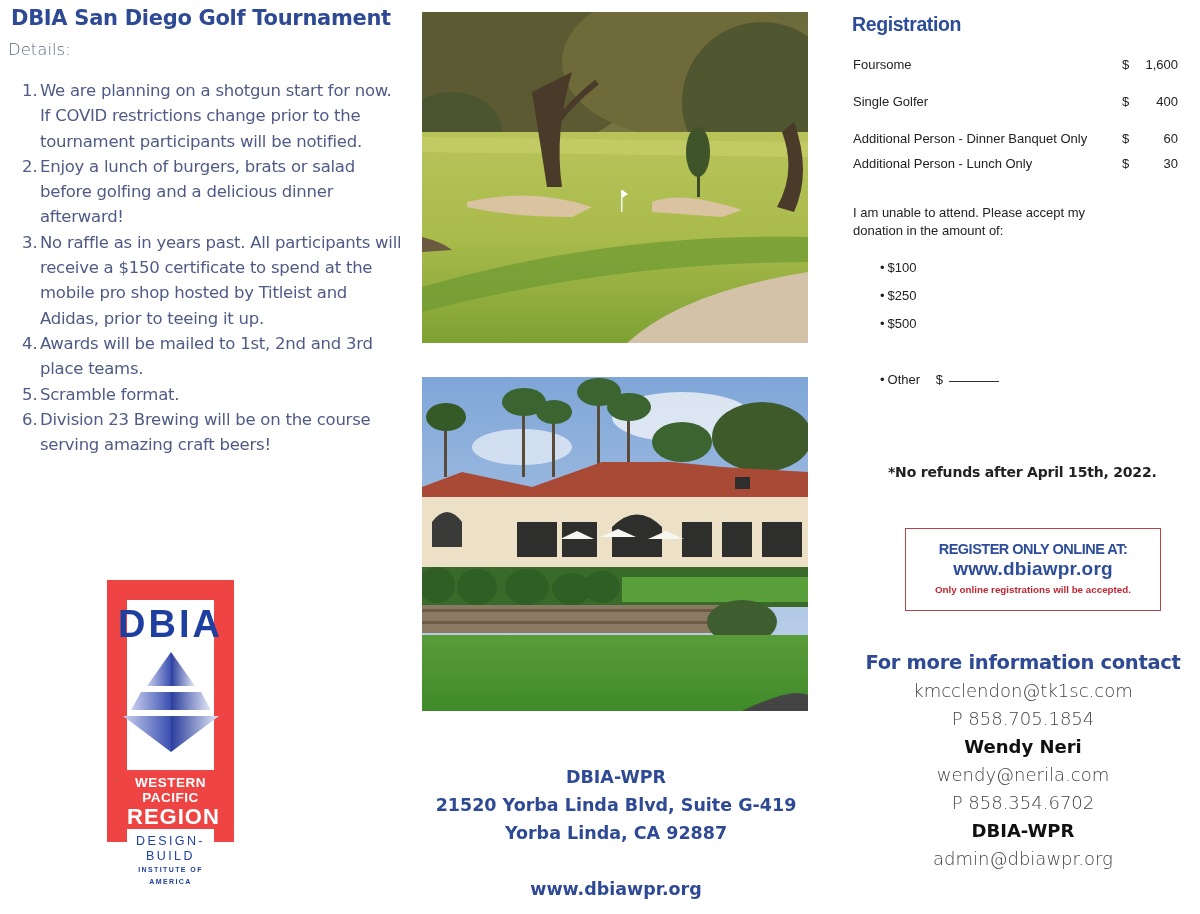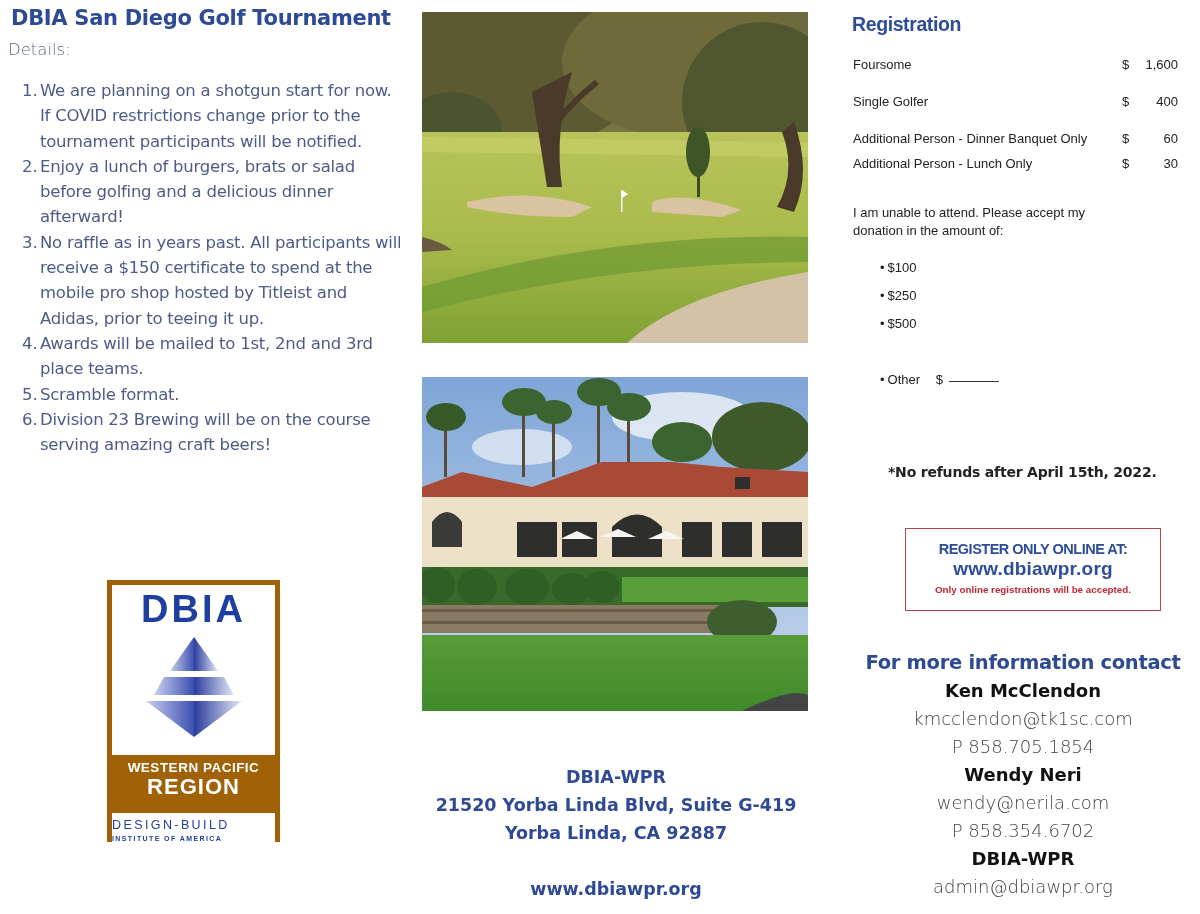--- a/index.html
+++ b/index.html
@@ -20,37 +20,37 @@
     position: absolute; left: 22px; top: 78px; width: 380px;
     list-style: none;
     font-size: 16.5px; line-height: 25.3px; color: #4f5a86;
   }
   .details-list li { display: flex; }
   .details-list .num { width: 18px; flex: 0 0 18px; }
   .details-list .txt { flex: 1; letter-spacing: -0.25px; }
 
   
   .logo {
-    position: absolute; left: 107px; top: 580px; width: 173px; height: 262px;
-    background: #a16207; padding: 5px;
+    position: absolute; left: 107px; top: 580px; width: 127px; height: 262px;
+    background: #ef4444; padding: 20px;
   }
   .logo-top {
     background: #fff; height: 170px; position: relative;
     display: flex; flex-direction: column; align-items: center;
   }
   .logo-dbia {
     font-family: "Liberation Sans", sans-serif; font-weight: bold;
     font-size: 38px; color: #1e3fa0; letter-spacing: 3px; margin-top: 4px; line-height: 40px;
   }
   .logo-pyramid { margin-top: 4px; }
   .logo-mid { text-align: center; color: #fff; font-family: "Liberation Sans", sans-serif; font-weight: bold; }
   .logo-wp { font-size: 13.5px; letter-spacing: 0.5px; margin-top: 5px; line-height: 15px; }
   .logo-region { font-size: 22px; letter-spacing: 1px; line-height: 24px; }
   .logo-bottom {
-    background: #fff; margin-top: 14px; height: 38px; 
+    background: #fff; margin-top: 0; height: 38px; text-align: center;
     font-family: "Liberation Sans", sans-serif; color: #1e3fa0;
   }
   .logo-db { font-size: 12.5px; letter-spacing: 2.4px; padding-top: 5px; line-height: 15px; }
   .logo-inst { font-size: 7px; letter-spacing: 1.4px; font-weight: bold; line-height: 12px; }
 
   
   .photo { position: absolute; overflow: hidden; }
   .photo-course { left: 422px; top: 12px; width: 386px; height: 331px; }
   .photo-club { left: 422px; top: 377px; width: 386px; height: 334px; }
 
@@ -323,21 +323,20 @@
 <div class="refund">*No refunds after April 15th, 2022.</div>
 
 <div class="register-box">
   <div class="rb1">REGISTER ONLY ONLINE AT:</div>
   <a class="rb2">www.dbiawpr.org</a>
   <div class="rb3">Only online registrations will be accepted.</div>
 </div>
 
 <div class="contact">
   <div class="heading">For more information contact</div>
-  <div class="name">Ken McClendon</div>
   <a class="info">kmcclendon@tk1sc.com</a>
   <div class="info">P 858.705.1854</div>
   <div class="name">Wendy Neri</div>
   <a class="info">wendy@nerila.com</a>
   <div class="info">P 858.354.6702</div>
   <div class="name">DBIA-WPR</div>
   <a class="info">admin@dbiawpr.org</a>
 </div>
 
 </body></html>

